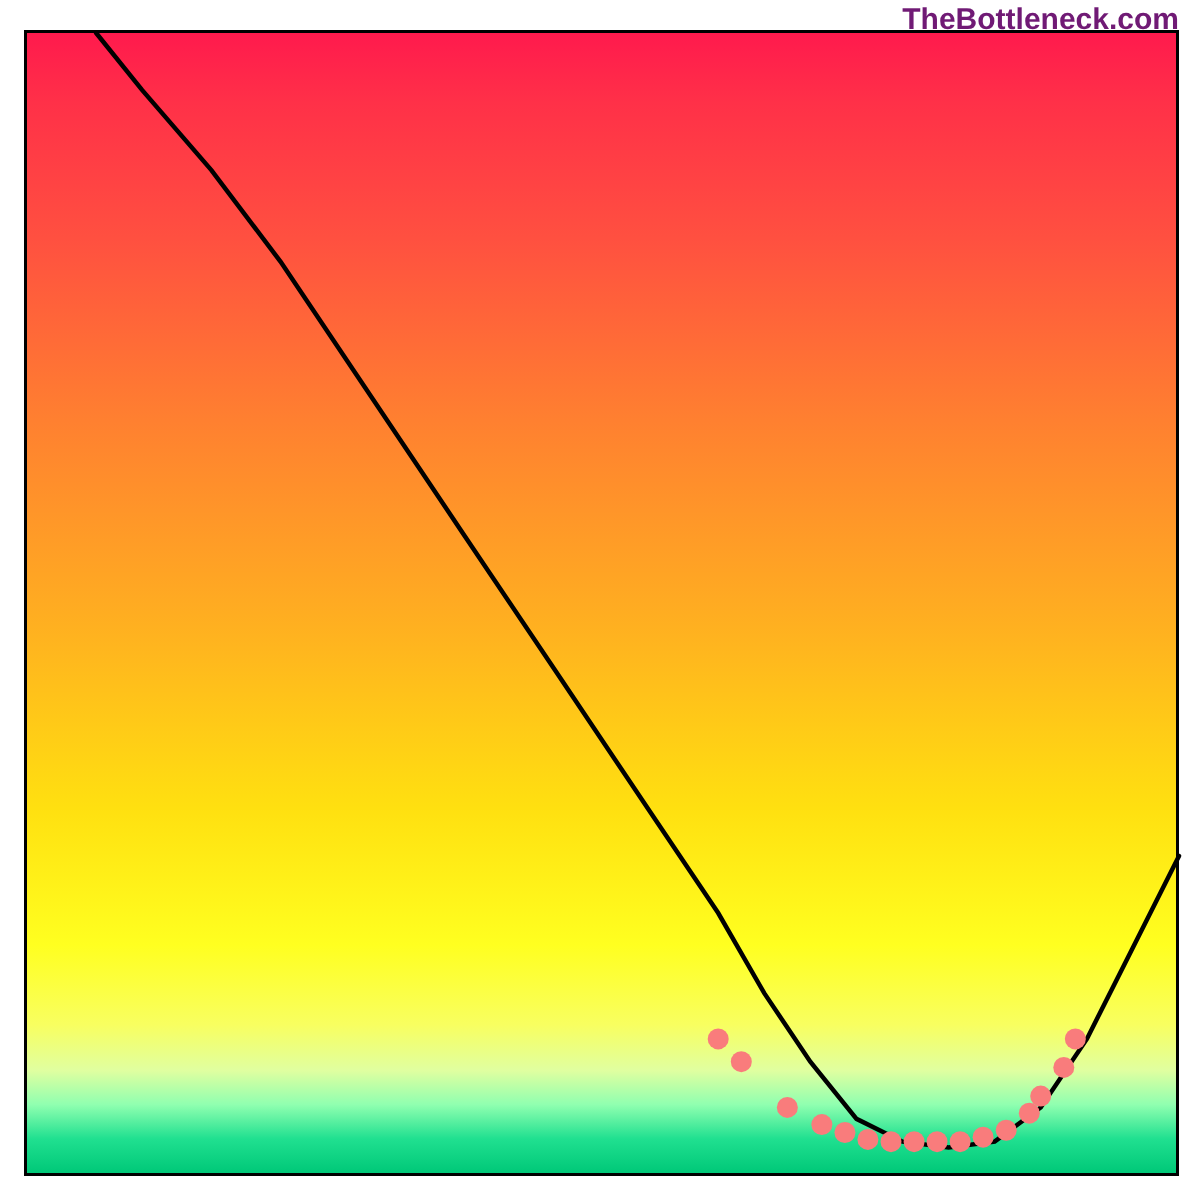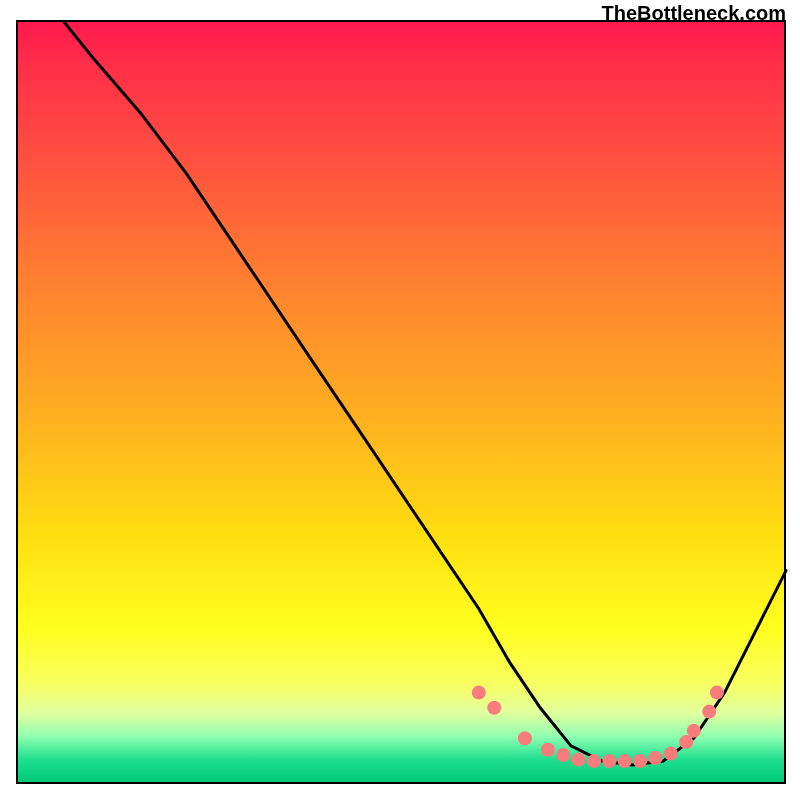--- a/index.html
+++ b/index.html
@@ -38,21 +38,21 @@
     position: absolute;
     inset: -2px;
     border: 2px solid #000;
     pointer-events: none;
   }
   .watermark {
     position: absolute;
     top: 2px;
     right: 14px;
     font: 600 20px Arial, sans-serif;
-    color: #000000;
+    color: #701a75;
   }
   svg.overlay {
     position: absolute;
     left: 0; top: 0;
     width: 768px;
     height: 762px;
     overflow: visible;
   }
   .curve   { fill: none; stroke: #000; stroke-width: 3; stroke-linecap: round; }
   .dot     { fill: #f97c7c; stroke: none; }

